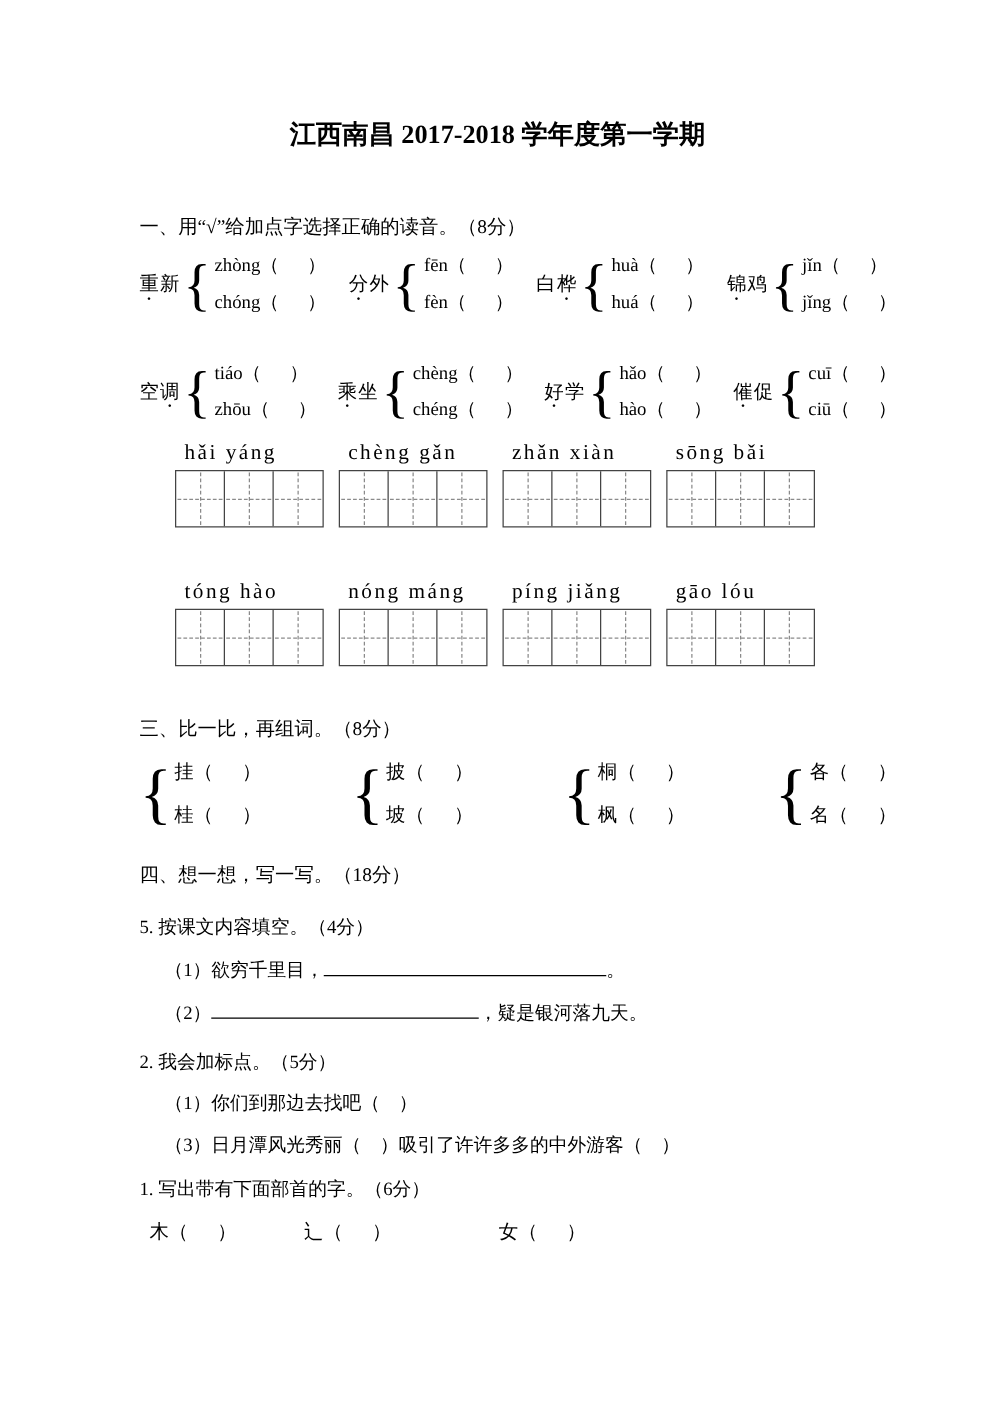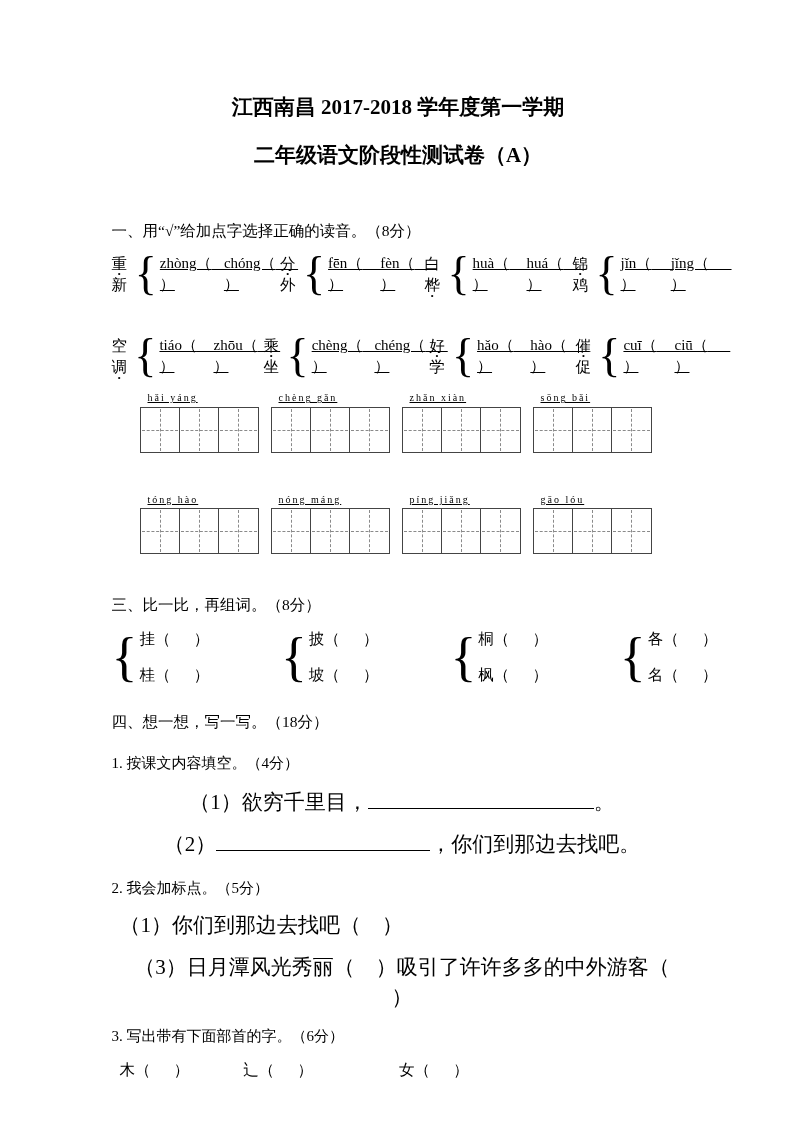--- a/index.html
+++ b/index.html
@@ -61,37 +61,36 @@
     transform: translateX(-50%);
     font-weight: bold;
     font-size: 0.85em;
   }
   .brace {
     font-size: 46px;
     line-height: 1;
     margin: 0 3px 0 2px;
     font-weight: 400;
   }
-  .opts { display: flex; gap: 8px; text-decoration: underline; }
+  .opts { display: flex; flex-direction: column; gap: 8px; }
   .opt { font-size: 15px; line-height: 1.4; }
 
   
   .py-row {
     display: flex;
     gap: 12px;
     padding-left: 28px;
     margin-top: 12px;
   }
   .py-row.r2 { margin-top: 40px; }
   .py-label {
-    font-size: 10px;
+    font-size: 17px;
     letter-spacing: 2px;
     margin: 0 0 2px 8px;
     line-height: 1.35;
-    text-decoration: underline;
   }
   .char-grid { display: flex; border: 1px solid #444; width: fit-content; background: #fff; }
   .char-cell { width: 39px; height: 44px; border-right: 1px solid #444; position: relative; }
   .char-cell:last-child { border-right: none; }
   .char-cell::before {
     content: ""; position: absolute; left: 1px; right: 1px; top: 50%;
     border-top: 1px dashed #8a8a8a;
   }
   .char-cell::after {
     content: ""; position: absolute; top: 1px; bottom: 1px; left: 50%;
@@ -104,21 +103,21 @@
     justify-content: space-between;
     width: 606px;
     margin-top: 12px;
   }
   .pair { display: flex; align-items: center; }
   .pair-brace { font-size: 54px; line-height: 1; margin-right: 2px; font-weight: 400; }
   .pair-lines { display: flex; flex-direction: column; gap: 14px; }
   .pline { font-size: 15.5px; line-height: 1.4; }
 
   
-  .s4-line { font-size: 21px; margin: 0; padding-left: 8px; text-align: center; }
+  .s4-line { font-size: 15px; margin: 12px; padding-left: 8px; }
   .line-fb1 { margin-top: 14px; }
   .line-fb2 { margin-top: 13px; }
   .line-p1 { margin-top: 12px; display: flex; }
   .line-p2 { margin-top: 13px; }
   .blank {
     display: inline-block;
     border-bottom: 1px solid #000;
     height: 14px;
     vertical-align: baseline;
   }
@@ -132,38 +131,37 @@
   }
   .rad-item:nth-child(1) { margin-right: 54px; }
   .rad-item:nth-child(2) { margin-right: 86px; }
 </style>
 </head>
 <body>
 
 <div class="page">
 
   <p class="title">江西南昌 2017-2018 学年度第一学期</p>
-  <p class="title title2">二年级语文阶段性测试卷（A）</p>
 
   <p class="sec-heading s1h">一、用“√”给加点字选择正确的读音。（8分）</p>
   <div class="wg-row r1"><div class="wgroup"><span class="wword"><span class="dotchar">重</span><span>新</span></span><span class="brace">{</span><span class="opts"><span class="opt">zhòng（      ）</span><span class="opt">chóng（      ）</span></span></div><div class="wgroup"><span class="wword"><span class="dotchar">分</span><span>外</span></span><span class="brace">{</span><span class="opts"><span class="opt">fēn（      ）</span><span class="opt">fèn（      ）</span></span></div><div class="wgroup"><span class="wword"><span>白</span><span class="dotchar">桦</span></span><span class="brace">{</span><span class="opts"><span class="opt">huà（      ）</span><span class="opt">huá（      ）</span></span></div><div class="wgroup"><span class="wword"><span class="dotchar">锦</span><span>鸡</span></span><span class="brace">{</span><span class="opts"><span class="opt">jǐn（      ）</span><span class="opt">jǐng（      ）</span></span></div></div>
   <div class="wg-row r2"><div class="wgroup"><span class="wword"><span>空</span><span class="dotchar">调</span></span><span class="brace">{</span><span class="opts"><span class="opt">tiáo（      ）</span><span class="opt">zhōu（      ）</span></span></div><div class="wgroup"><span class="wword"><span class="dotchar">乘</span><span>坐</span></span><span class="brace">{</span><span class="opts"><span class="opt">chèng（      ）</span><span class="opt">chéng（      ）</span></span></div><div class="wgroup"><span class="wword"><span class="dotchar">好</span><span>学</span></span><span class="brace">{</span><span class="opts"><span class="opt">hǎo（      ）</span><span class="opt">hào（      ）</span></span></div><div class="wgroup"><span class="wword"><span class="dotchar">催</span><span>促</span></span><span class="brace">{</span><span class="opts"><span class="opt">cuī（      ）</span><span class="opt">ciū（      ）</span></span></div></div>
 
   <div class="py-row r1"><div class="py-item"><div class="py-label">hǎi yáng</div><div class="char-grid"><div class="char-cell"></div><div class="char-cell"></div><div class="char-cell"></div></div></div><div class="py-item"><div class="py-label">chèng gǎn</div><div class="char-grid"><div class="char-cell"></div><div class="char-cell"></div><div class="char-cell"></div></div></div><div class="py-item"><div class="py-label">zhǎn xiàn</div><div class="char-grid"><div class="char-cell"></div><div class="char-cell"></div><div class="char-cell"></div></div></div><div class="py-item"><div class="py-label">sōng bǎi</div><div class="char-grid"><div class="char-cell"></div><div class="char-cell"></div><div class="char-cell"></div></div></div></div>
   <div class="py-row r2"><div class="py-item"><div class="py-label">tóng hào</div><div class="char-grid"><div class="char-cell"></div><div class="char-cell"></div><div class="char-cell"></div></div></div><div class="py-item"><div class="py-label">nóng máng</div><div class="char-grid"><div class="char-cell"></div><div class="char-cell"></div><div class="char-cell"></div></div></div><div class="py-item"><div class="py-label">píng jiǎng</div><div class="char-grid"><div class="char-cell"></div><div class="char-cell"></div><div class="char-cell"></div></div></div><div class="py-item"><div class="py-label">gāo lóu</div><div class="char-grid"><div class="char-cell"></div><div class="char-cell"></div><div class="char-cell"></div></div></div></div>
 
   <p class="sec-heading s3h">三、比一比，再组词。（8分）</p>
   <div class="pairs-row"><div class="pair"><span class="pair-brace">{</span><span class="pair-lines"><span class="pline">挂（      ）</span><span class="pline">桂（      ）</span></span></div><div class="pair"><span class="pair-brace">{</span><span class="pair-lines"><span class="pline">披（      ）</span><span class="pline">坡（      ）</span></span></div><div class="pair"><span class="pair-brace">{</span><span class="pair-lines"><span class="pline">桐（      ）</span><span class="pline">枫（      ）</span></span></div><div class="pair"><span class="pair-brace">{</span><span class="pair-lines"><span class="pline">各（      ）</span><span class="pline">名（      ）</span></span></div></div>
 
   <p class="sec-heading s4h">四、想一想，写一写。（18分）</p>
 
-  <p class="sub-heading sub1h">1. 按课文内容填空。（4分）</p>
+  <p class="sub-heading sub1h">5. 按课文内容填空。（4分）</p>
   <p class="s4-line line-fb1"><span>（1）欲穷千里目，</span><span class="blank b1"></span><span>。</span></p>
-  <p class="s4-line line-fb2"><span>（2）</span><span class="blank b2"></span><span>，你们到那边去找吧。</span></p>
+  <p class="s4-line line-fb2"><span>（2）</span><span class="blank b2"></span><span>，疑是银河落九天。</span></p>
 
   <p class="sub-heading sub2h">2. 我会加标点。（5分）</p>
   <p class="s4-line line-p1"><span>（1）你们到那边去找吧（    ）</span></p>
   <p class="s4-line line-p2">（3）日月潭风光秀丽（    ）吸引了许许多多的中外游客（    ）</p>
 
-  <p class="sub-heading sub3h">3. 写出带有下面部首的字。（6分）</p>
+  <p class="sub-heading sub3h">1. 写出带有下面部首的字。（6分）</p>
   <div class="rad-row"><span class="rad-item">木（      ）</span><span class="rad-item">辶（      ）</span><span class="rad-item">女（      ）</span></div>
 
 </div>
 
 </body></html>

